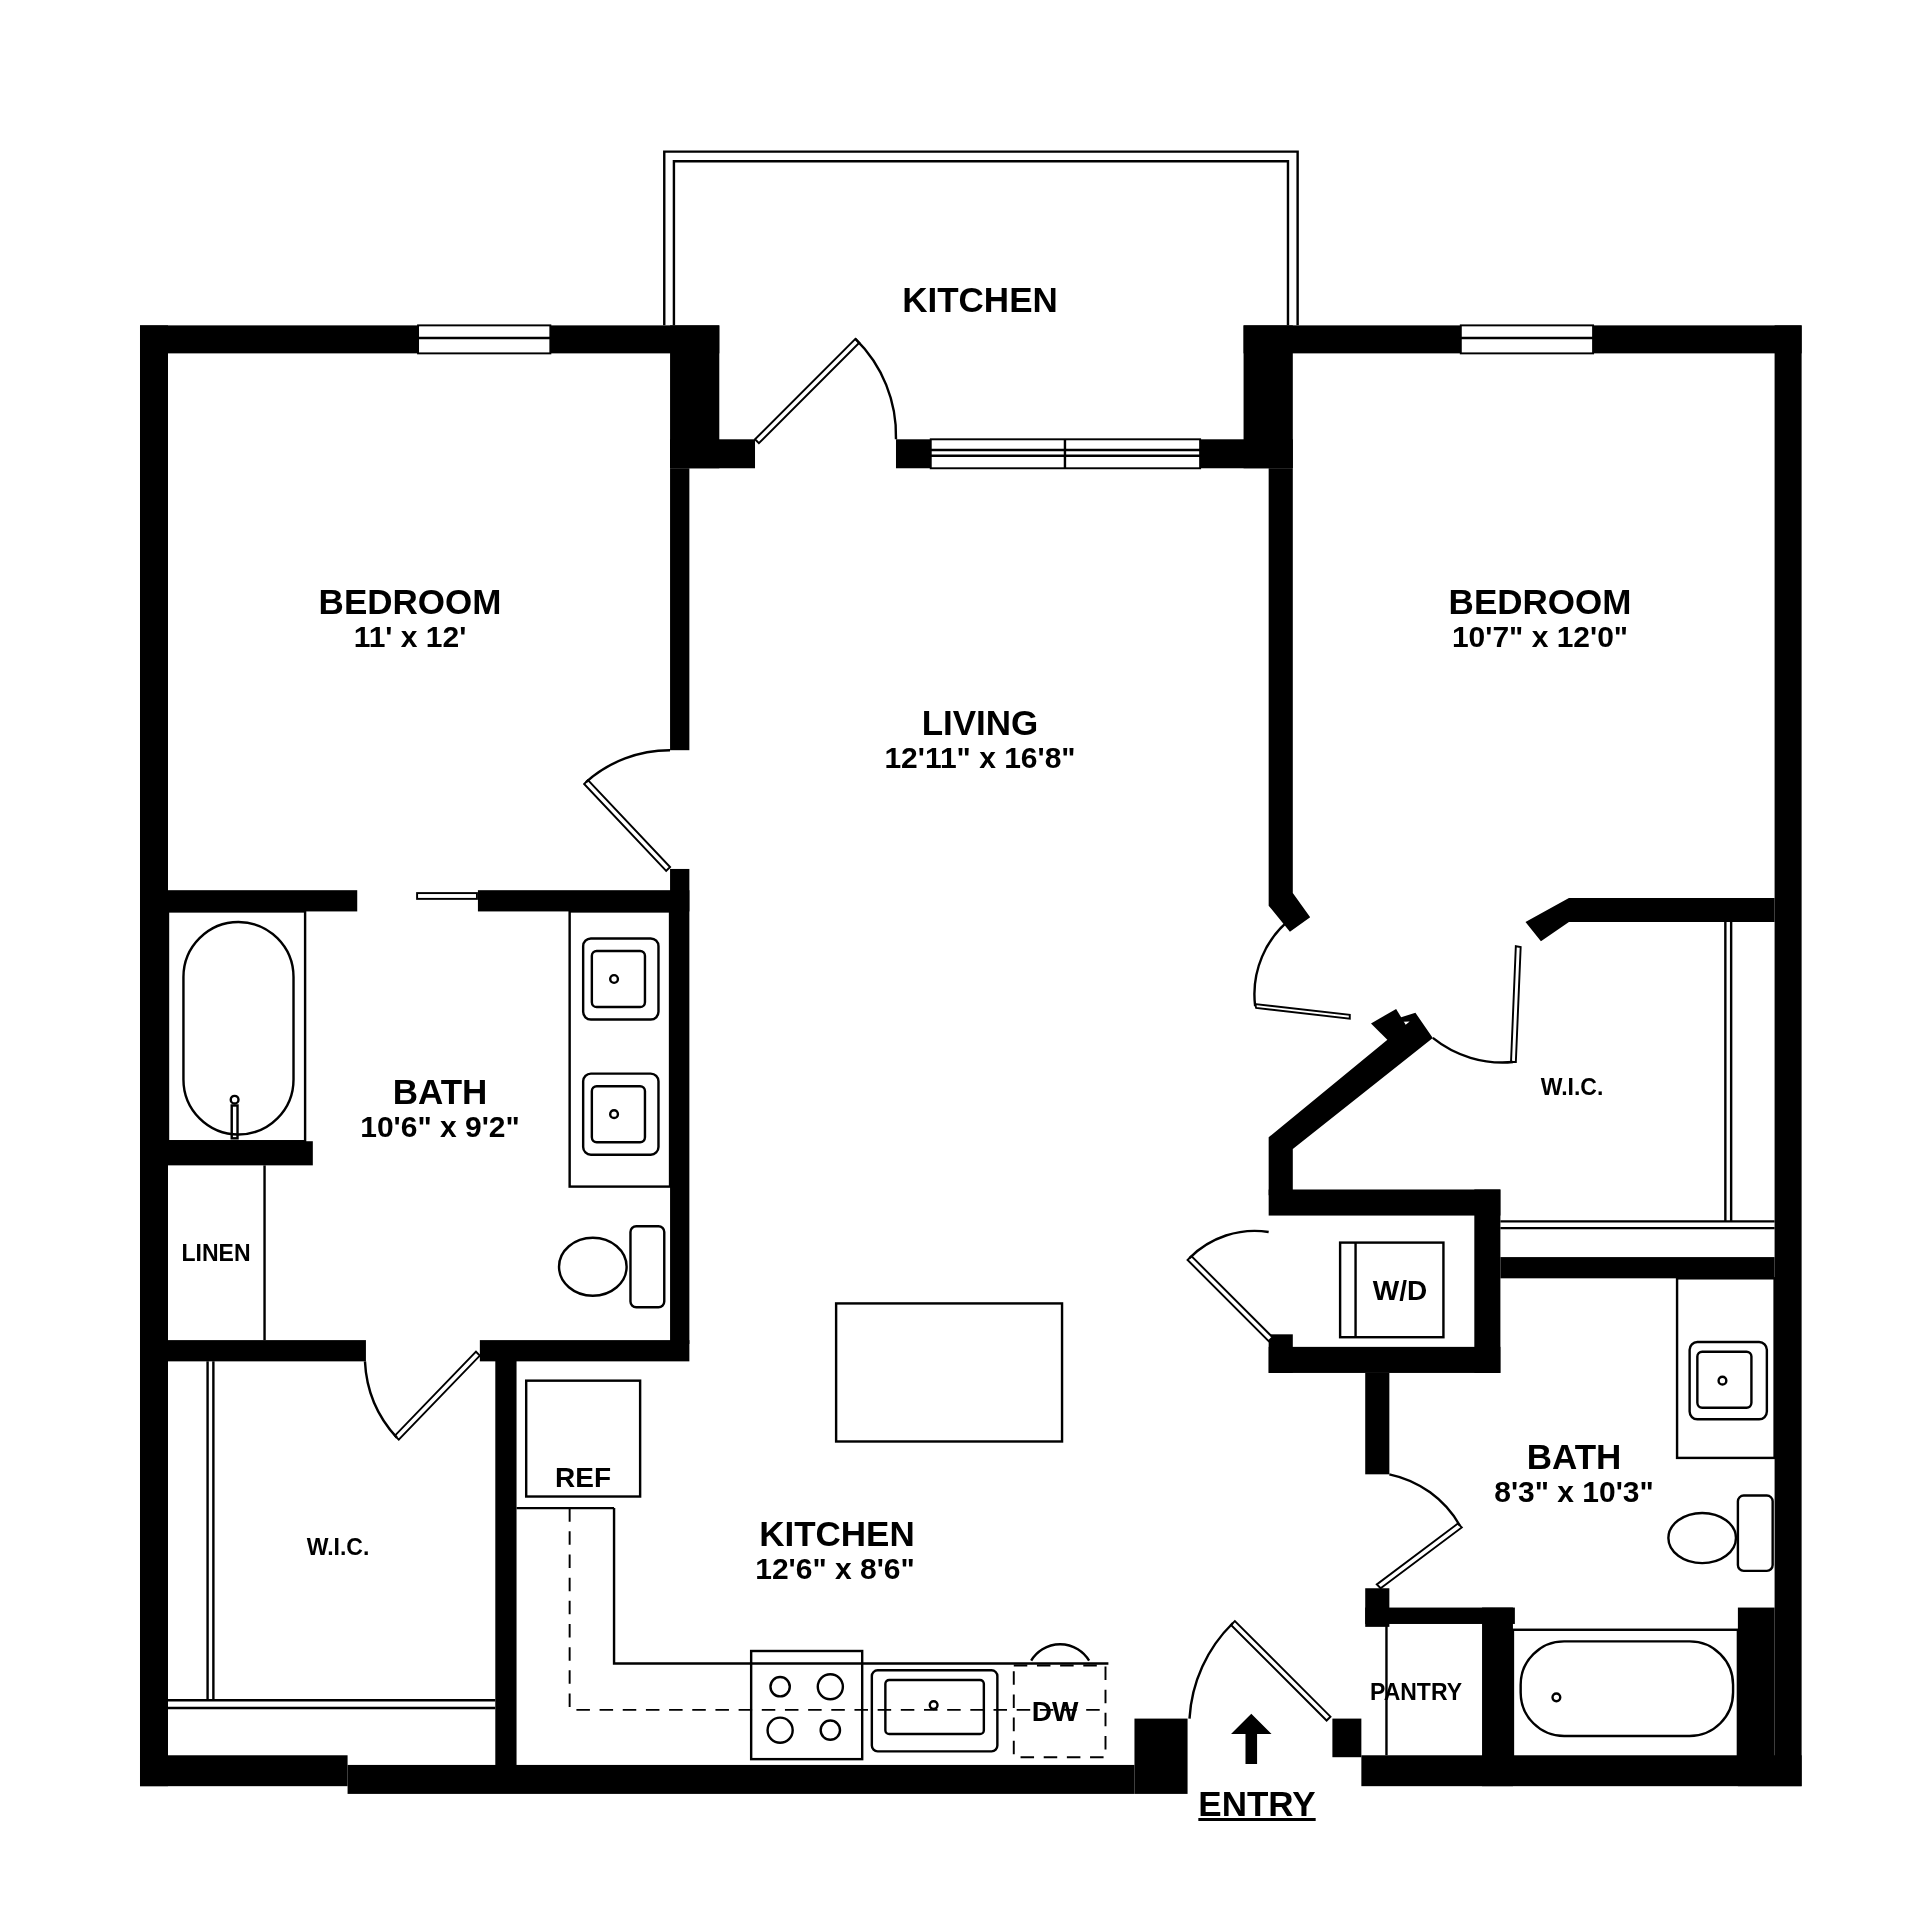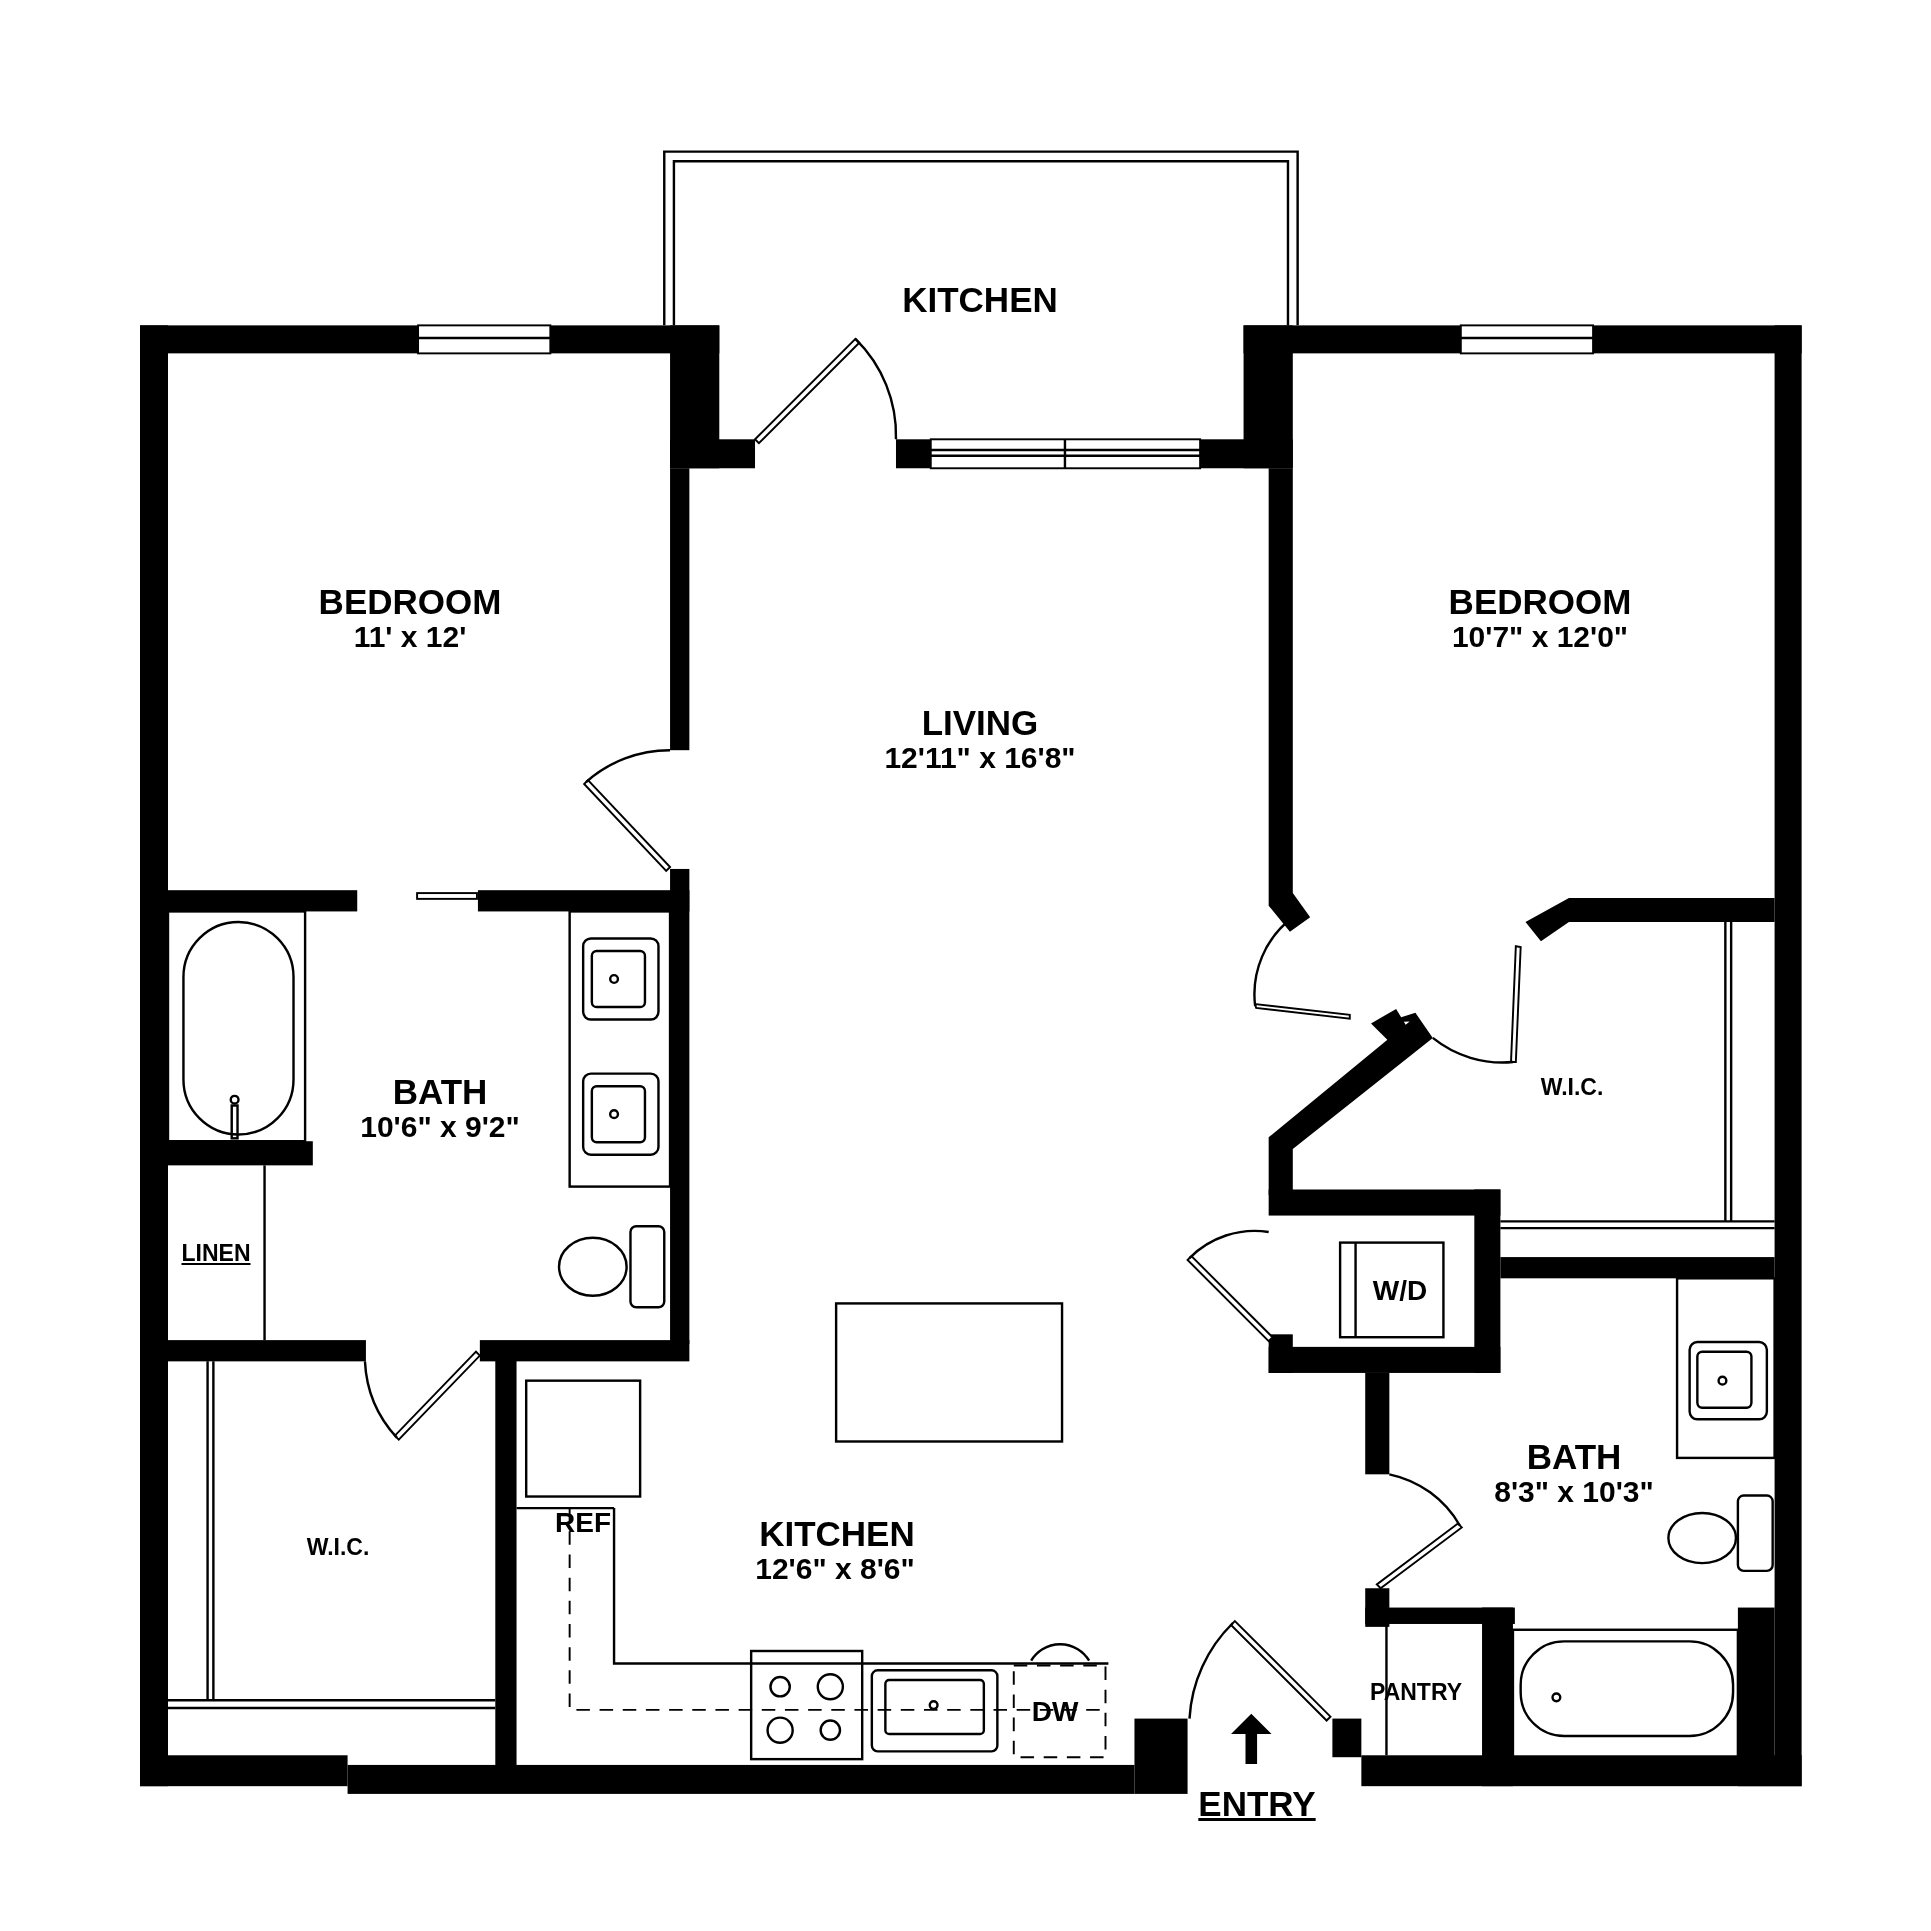--- a/index.html
+++ b/index.html
@@ -217,42 +217,42 @@
   <span class="d">12'11" x 16'8"</span>
 </div>
 <div class="lbl" style="left:1540px; top:584px;">
   <span class="n">BEDROOM</span>
   <span class="d">10'7" x 12'0"</span>
 </div>
 <div class="lbl" style="left:440px; top:1074px;">
   <span class="n">BATH</span>
   <span class="d">10'6" x 9'2"</span>
 </div>
-<div class="lbl small" style="left:216px; top:1241px;text-decoration:underline;">
+<div class="lbl small" style="left:216px; top:1241px;">
   <span>LINEN</span>
 </div>
 <div class="lbl small" style="left:338px; top:1535px;">
   <span>W.I.C.</span>
 </div>
 <div class="lbl small" style="left:1572px; top:1075px;">
   <span>W.I.C.</span>
 </div>
 <div class="lbl" style="left:835px; top:1516px;text-align:right;">
   <span class="n">KITCHEN</span>
   <span class="d">12'6" x 8'6"</span>
 </div>
 <div class="lbl" style="left:1574px; top:1439px;">
   <span class="n">BATH</span>
   <span class="d">8'3" x 10'3"</span>
 </div>
 <div class="lbl small" style="left:1416px; top:1680px;">
   <span>PANTRY</span>
 </div>
 
-<div class="lbl fix" style="left:583px; top:1508px;">
+<div class="lbl fix" style="left:583px; top:1463px;">
   <span>REF</span>
 </div>
 <div class="lbl fix" style="left:1055px; top:1697px;text-align:center;">
   <span>DW</span>
 </div>
 <div class="lbl fix" style="left:1400px; top:1276px;">
   <span>W/D</span>
 </div>
 <div class="lbl" style="left:1257px; top:1786px;text-decoration:underline;">
   <span class="n">ENTRY</span>

